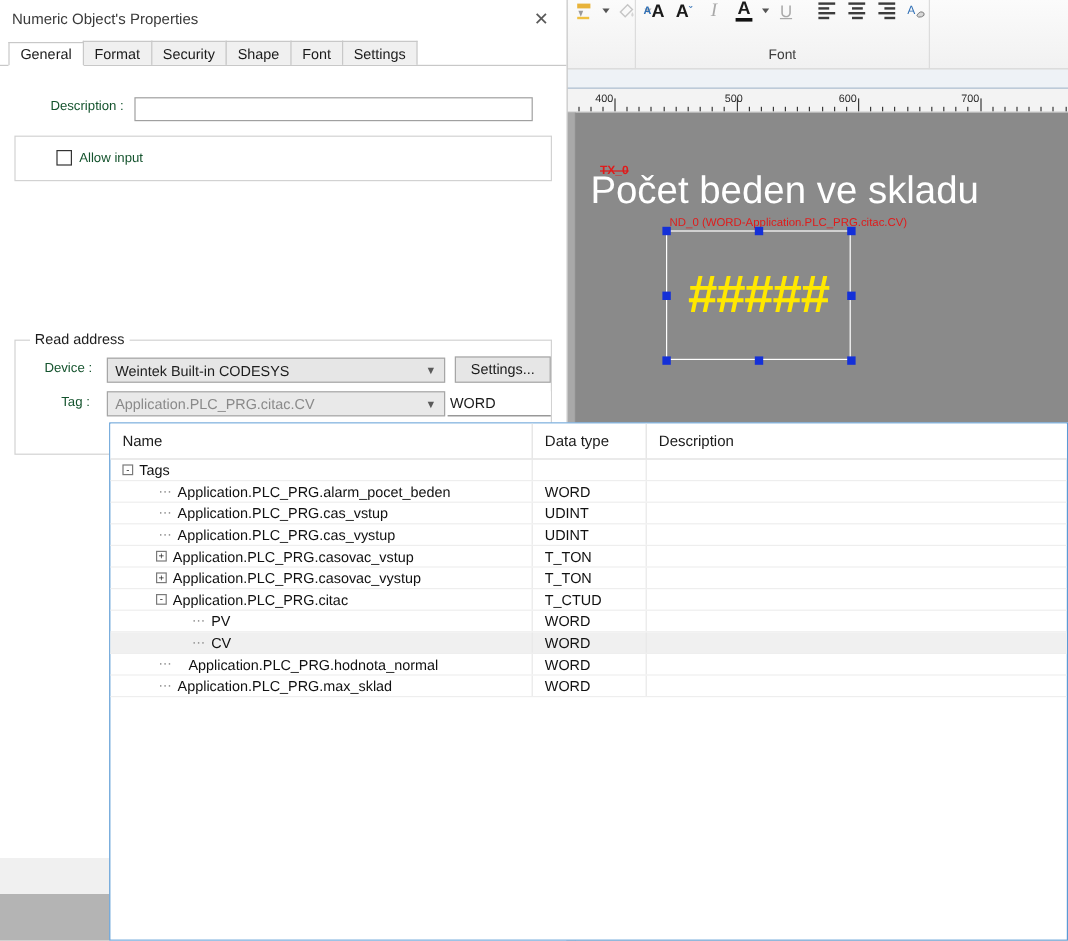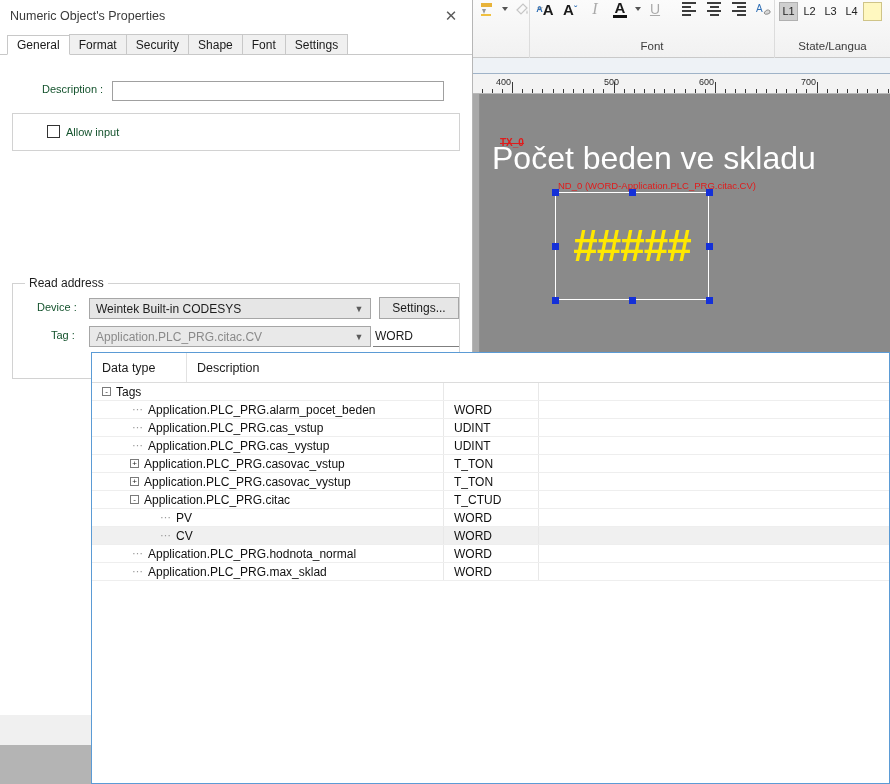--- a/index.html
+++ b/index.html
@@ -280,30 +280,20 @@
         <span class="ricon">
           <svg width="16" height="16" viewBox="0 0 16 16">
               <text x="0" y="11" font-size="10" fill="#2f6fb5" font-family="Liberation Sans">A</text>
               <path d="M8 12 q3 -5 6 -2 q1 2 -2 3 q-3 1 -4 -1z" fill="#d8d8d8" stroke="#777" stroke-width=".8"></path>
             </svg>
         </span>
       </div>
       <div class="ribbon-label">Font</div>
     </div>
 
-    <div class="ribbon-group" style="left:303px; width:115px; border-right:none;">
-      <div class="ribbon-icons" style="top:-4px; gap:2px;">
-        <span class="lbtn active">L1</span>
-        <span class="lbtn">L2</span>
-        <span class="lbtn">L3</span>
-        <span class="lbtn">L4</span>
-        <span class="lbtn" style="background:#fff8c0;border:1px solid #cfc488;"></span>
-      </div>
-      <div class="ribbon-label">State/Langua</div>
-    </div>
   </div>
 
   <div class="ruler"></div>
   <div class="ruler2">
     <div id="ruler-ticks">
         <div class="tick minor" style="left: 9.55px;"></div>
         <div class="tick minor" style="left: 19.7px;"></div>
         <div class="tick minor" style="left: 29.85px;"></div>
         <div class="tick major" style="left: 40px;"></div>
         <div class="tick minor" style="left: 50.15px;"></div>
@@ -418,20 +408,21 @@
           <span class="combo-arrow">▼</span>
         </div>
         <div class="plain-input" style="position:absolute; left:360px; top:42px; width:86px;">WORD</div>
       </div>
 
     </div>
   </div>
 
   <div class="taglist">
     <div class="tl-head">
+      <div class="col-name">Name</div>
       <div class="col-type">Data type</div>
       <div class="col-desc">Description</div>
     </div>
     <div class="tl-rows" id="tl-rows">
         <div class="tl-row">
           <div class="cell-name">
             <span class="tree-ind" style="width: 10px; display: inline-block; flex: 0 0 auto;"></span>
             <span class="expander">-</span>
             <span style="margin-left: 2px;">Tags</span>
           </div>
@@ -507,21 +498,21 @@
             <span class="dots" style="margin-left: 2px;">⋯</span>
             <span style="margin-left: 2px;">CV</span>
           </div>
           <div class="cell-type">WORD</div>
           <div class="cell-desc"></div>
         </div>
         <div class="tl-row">
           <div class="cell-name">
             <span class="tree-ind" style="width: 38px; display: inline-block; flex: 0 0 auto;"></span>
             <span class="dots" style="margin-left: 2px;">⋯</span>
-            <span style="margin-left: 2px;">Application.PLC_PRG.hodnota_normal</span>
+            <span style="margin-left: 11px;">Application.PLC_PRG.hodnota_normal</span>
           </div>
           <div class="cell-type">WORD</div>
           <div class="cell-desc"></div>
         </div>
         <div class="tl-row">
           <div class="cell-name">
             <span class="tree-ind" style="width: 38px; display: inline-block; flex: 0 0 auto;"></span>
             <span class="dots" style="margin-left: 2px;">⋯</span>
             <span style="margin-left: 2px;">Application.PLC_PRG.max_sklad</span>
           </div>

